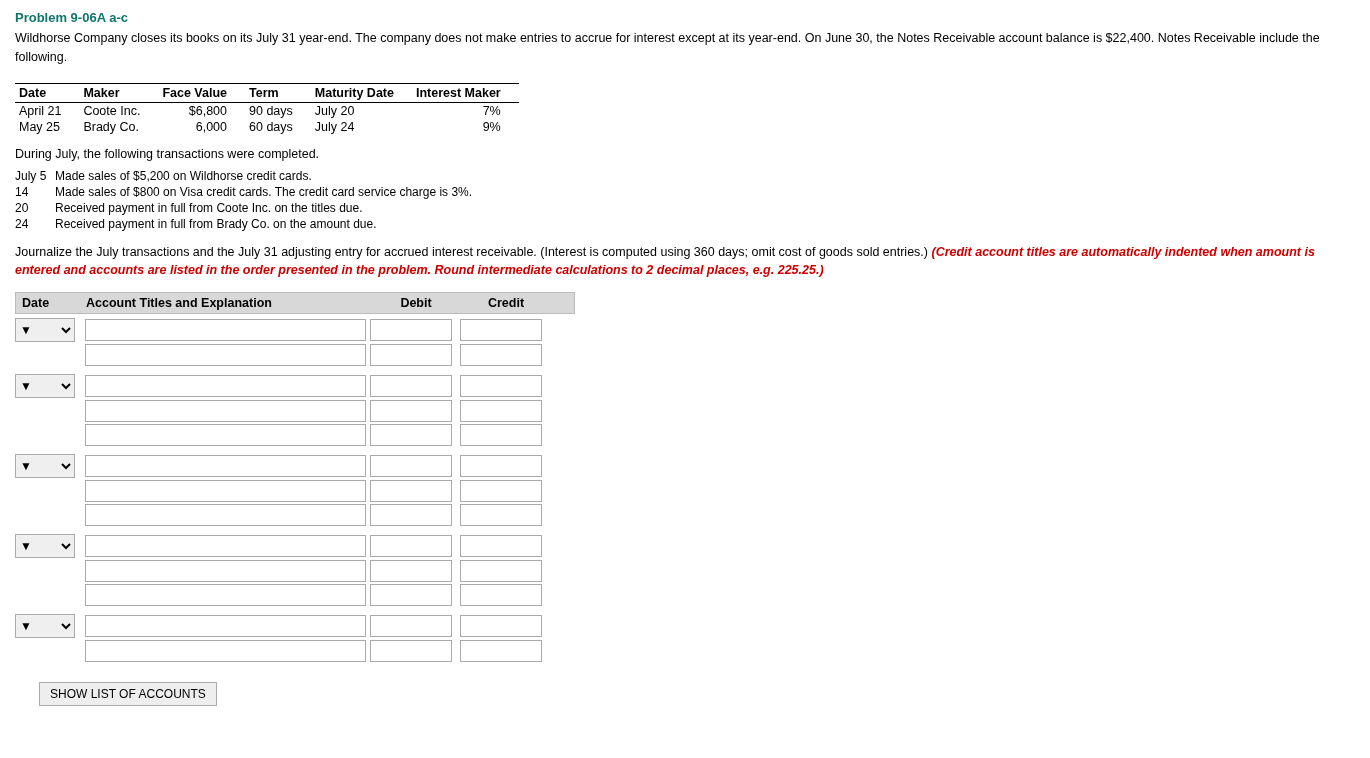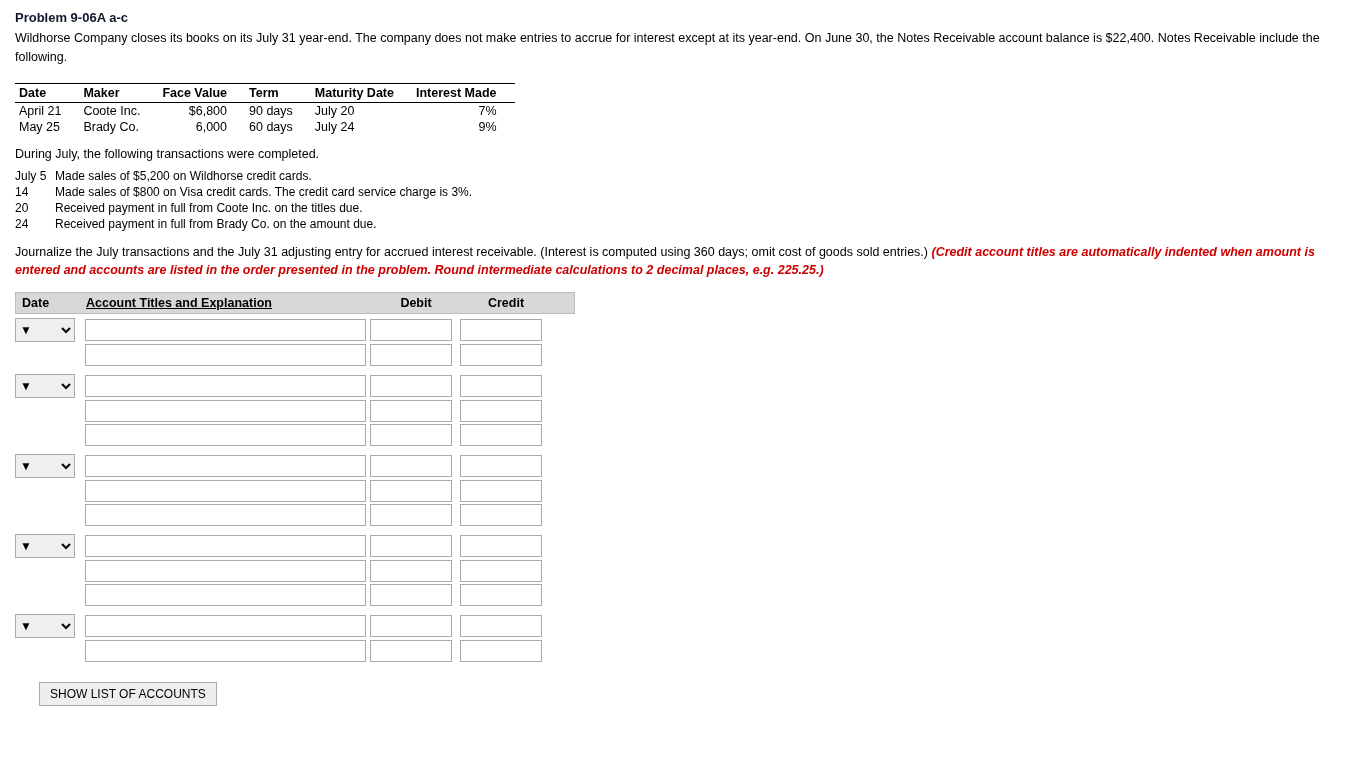--- a/index.html
+++ b/index.html
@@ -4,21 +4,21 @@
   <style>
     * { box-sizing: border-box; margin: 0; padding: 0; }
     body {
       font-family: Arial, sans-serif;
       font-size: 13px;
       background: #fff;
       color: #000;
       padding: 10px 15px;
     }
     .problem-title {
-      color: #0f172a;
+      color: #0f766e;
       font-weight: bold;
       margin-bottom: 4px;
     }
     .intro-text {
       margin-bottom: 16px;
       line-height: 1.5;
       font-size: 12.5px;
     }
     .notes-table {
       border-collapse: collapse;
@@ -127,21 +127,20 @@
     .header-date {
       width: 70px;
       padding-left: 6px;
       font-weight: bold;
       font-size: 12.5px;
     }
     .header-account {
       width: 285px;
       font-weight: bold;
       font-size: 12.5px;
-      text-decoration: underline;
     }
     .header-debit {
       width: 90px;
       font-weight: bold;
       font-size: 12.5px;
       text-align: center;
     }
     .header-credit {
       width: 90px;
       font-weight: bold;
@@ -168,21 +167,21 @@
 
 
 <table class="notes-table">
   <thead>
     <tr>
       <th>Date</th>
       <th>Maker</th>
       <th>Face Value</th>
       <th>Term</th>
       <th>Maturity Date</th>
-      <th class="right-align">Interest Made</th>
+      <th class="right-align">Interest Maker</th>
     </tr>
   </thead>
   <tbody id="notes-table-body">
   <tr>
     <td>April 21</td>
     <td>Coote Inc.</td>
     <td class="right-align">$6,800</td>
     <td>90 days</td>
     <td>July 20</td>
     <td class="right-align">7%</td>

